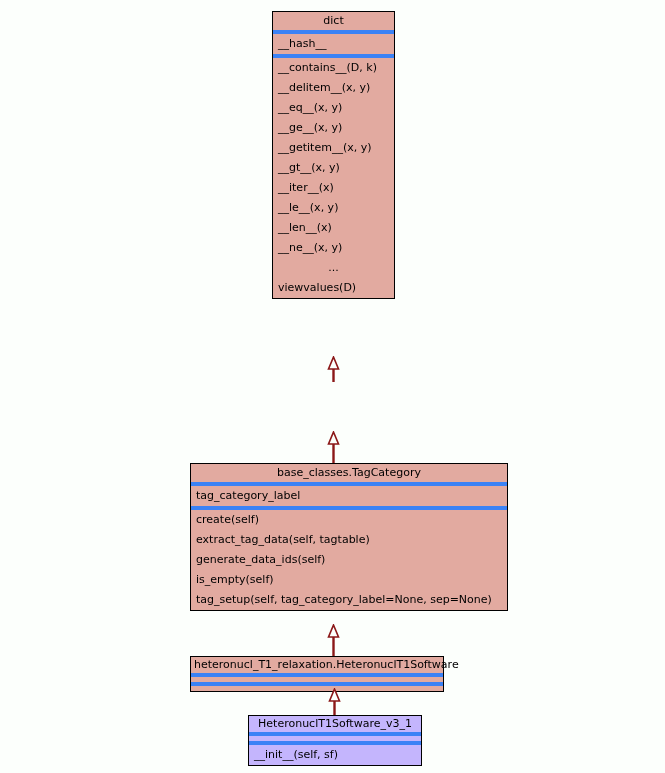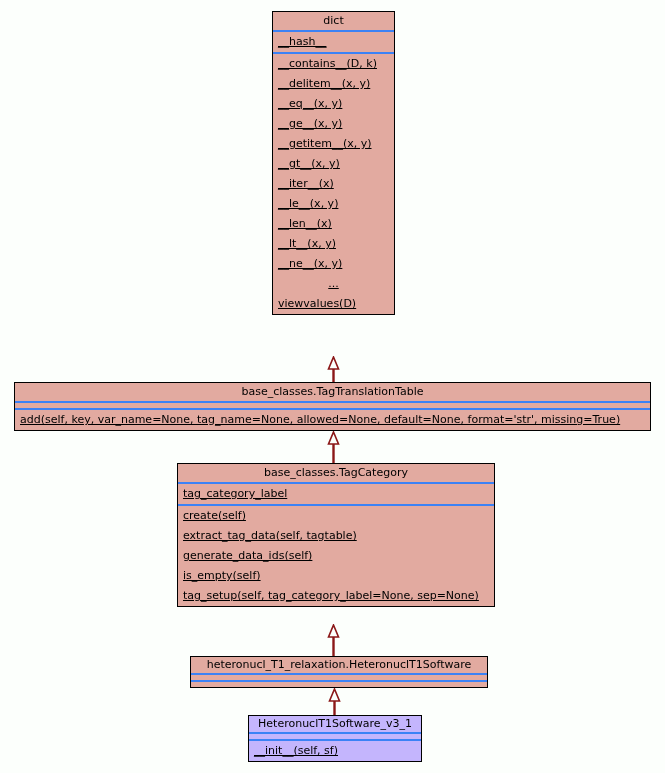--- a/index.html
+++ b/index.html
@@ -19,21 +19,21 @@
     box-sizing: border-box;
   }
   .uml-class.highlight { background: #c4b5fd; }
 
   .uml-title {
     text-align: center;
     padding: 2px 1px;
     line-height: 14px;
     white-space: nowrap;
   }
-  .uml-sec { border-top: 2px solid #3b82f6; text-decoration: underline; }
+  .uml-sec { border-top: 4px solid #3b82f6; }
   .uml-sec.empty { height: 5px; }
   .row {
     padding: 3px 5px;
     line-height: 14px;
     white-space: nowrap;
   }
   .row.center { text-align: center; }
 
   .arrow { position: absolute; display: block; }
 </style>
@@ -50,65 +50,57 @@
     <div class="uml-sec">
       <div class="row">__contains__(D, k)</div>
       <div class="row">__delitem__(x, y)</div>
       <div class="row">__eq__(x, y)</div>
       <div class="row">__ge__(x, y)</div>
       <div class="row">__getitem__(x, y)</div>
       <div class="row">__gt__(x, y)</div>
       <div class="row">__iter__(x)</div>
       <div class="row">__le__(x, y)</div>
       <div class="row">__len__(x)</div>
-      <div class="row">__lt__(x, y)</div>
       <div class="row">__ne__(x, y)</div>
       <div class="row center">...</div>
       <div class="row">viewvalues(D)</div>
     </div>
   </div>
 
   <svg class="arrow" style="left:327px; top:356px;" width="13" height="26">
     <line x1="6.5" y1="12" x2="6.5" y2="26" stroke="#8b1818" stroke-width="2.4"></line>
     <polygon points="6.5,1 11.5,13 1.5,13" fill="#fcfffc" stroke="#8b1818" stroke-width="1.6"></polygon>
   </svg>
 
-  <div class="uml-class" style="left:14px; top:382px; width:637px;">
-    <div class="uml-title">base_classes.TagTranslationTable</div>
-    <div class="uml-sec empty"></div>
-    <div class="uml-sec">
-      <div class="row">add(self, key, var_name=None, tag_name=None, allowed=None, default=None, format='str', missing=True)</div>
-    </div>
-  </div>
 
   <svg class="arrow" style="left:327px; top:431px;" width="13" height="32">
     <line x1="6.5" y1="12" x2="6.5" y2="32" stroke="#8b1818" stroke-width="2.4"></line>
     <polygon points="6.5,1 11.5,13 1.5,13" fill="#fcfffc" stroke="#8b1818" stroke-width="1.6"></polygon>
   </svg>
 
-  <div class="uml-class" style="left:177px; top:463px; width:318px;">
+  <div class="uml-class" style="left:190px; top:463px; width:318px;">
     <div class="uml-title">base_classes.TagCategory</div>
     <div class="uml-sec">
       <div class="row">tag_category_label</div>
     </div>
     <div class="uml-sec">
       <div class="row">create(self)</div>
       <div class="row">extract_tag_data(self, tagtable)</div>
       <div class="row">generate_data_ids(self)</div>
       <div class="row">is_empty(self)</div>
       <div class="row">tag_setup(self, tag_category_label=None, sep=None)</div>
     </div>
   </div>
 
   <svg class="arrow" style="left:327px; top:624px;" width="13" height="32">
     <line x1="6.5" y1="12" x2="6.5" y2="32" stroke="#8b1818" stroke-width="2.4"></line>
     <polygon points="6.5,1 11.5,13 1.5,13" fill="#fcfffc" stroke="#8b1818" stroke-width="1.6"></polygon>
   </svg>
 
-  <div class="uml-class" style="left:190px; top:656px; width:298px;">
+  <div class="uml-class" style="left:190px; top:656px; width:254px;">
     <div class="uml-title" style="padding:1px 3px;">heteronucl_T1_relaxation.HeteronuclT1Software</div>
     <div class="uml-sec empty"></div>
     <div class="uml-sec empty"></div>
   </div>
 
   <svg class="arrow" style="left:328px; top:688px;" width="13" height="27">
     <line x1="6.5" y1="12" x2="6.5" y2="27" stroke="#8b1818" stroke-width="2.4"></line>
     <polygon points="6.5,1 11.5,13 1.5,13" fill="#fcfffc" stroke="#8b1818" stroke-width="1.6"></polygon>
   </svg>
 

